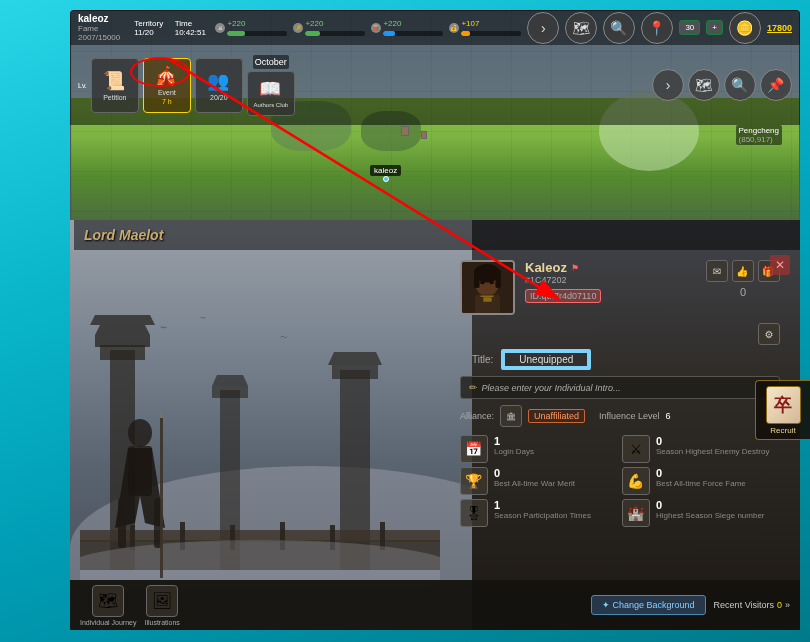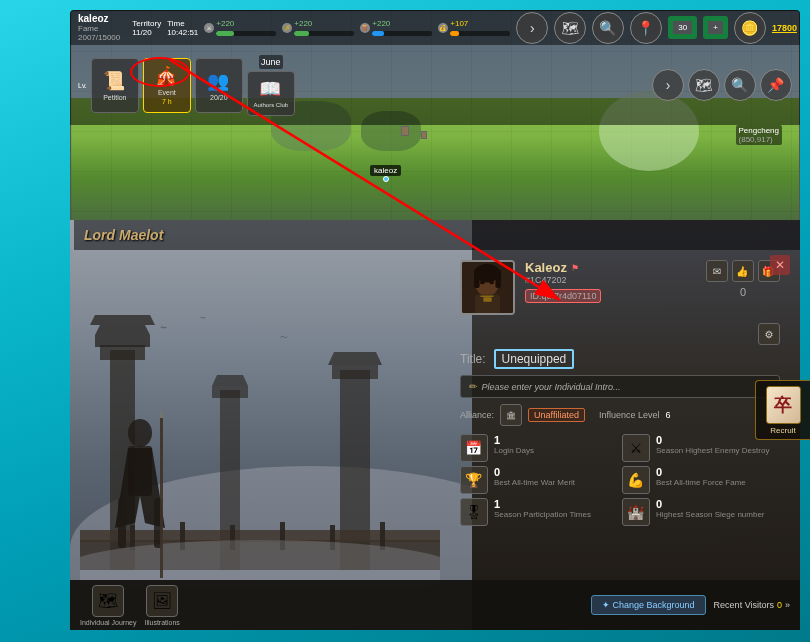--- a/index.html
+++ b/index.html
@@ -123,21 +123,21 @@
 
     .hud-right {
       margin-left: auto;
       display: flex;
       align-items: center;
       gap: 6px;
     }
 
     .hud-btn {
       background: rgba(100,100,100,0.6);
-      border: 5px solid #15803d;
+      border: 1px solid #15803d;
       border-radius: 3px;
       color: #fff;
       font-size: 8px;
       padding: 2px 5px;
       cursor: pointer;
       text-align: right;
     }
 
     .hud-gold {
       color: #ffd700;
@@ -426,29 +426,30 @@
     
     .lord-title-row {
       display: flex;
       align-items: center;
       gap: 8px;
       margin-bottom: 6px;
     }
 
     .lord-title-label {
       color: #aaa;
-      font-size: 12px;
+      font-size: 10px;
+      margin-left: 12px;
     }
 
     .lord-title-value {
       color: #ddd;
-      font-size: 12px;
+      font-size: 10px;
       background: rgba(50,50,50,0.6);
-      border: 2px solid #7dd3fc;
-      padding: 1px 6px;
+      border: 4px solid #7dd3fc;
+      padding: 1px 14px;
       border-radius: 2px;
     }
 
     
     .lord-intro-box {
       background: rgba(30,30,25,0.8);
       border: 1px solid #555;
       border-radius: 3px;
       padding: 5px 8px;
       margin-bottom: 6px;
@@ -790,21 +791,21 @@
         <span style="color:#ffd700;font-size:7px;">7 h</span>
       </div>
     </div>
     <div class="action-btn-wrap">
       <div class="action-btn">
         <span class="action-btn-icon">👥</span>
         <span>20/20</span>
       </div>
     </div>
     <div style="display:flex;flex-direction:column;align-items:center;gap:2px;">
-      <span class="march-label">June</span>
+      <span class="march-label">October</span>
       <div class="action-btn" style="width:48px;height:45px;">
         <span class="action-btn-icon">📖</span>
         <span style="font-size:6px;text-align:center;">Authors Club</span>
       </div>
     </div>
     <div class="map-right-btns">
       <div class="circle-btn">›</div>
       <div class="circle-btn">🗺</div>
       <div class="circle-btn">🔍</div>
       <div class="circle-btn">📌</div>

